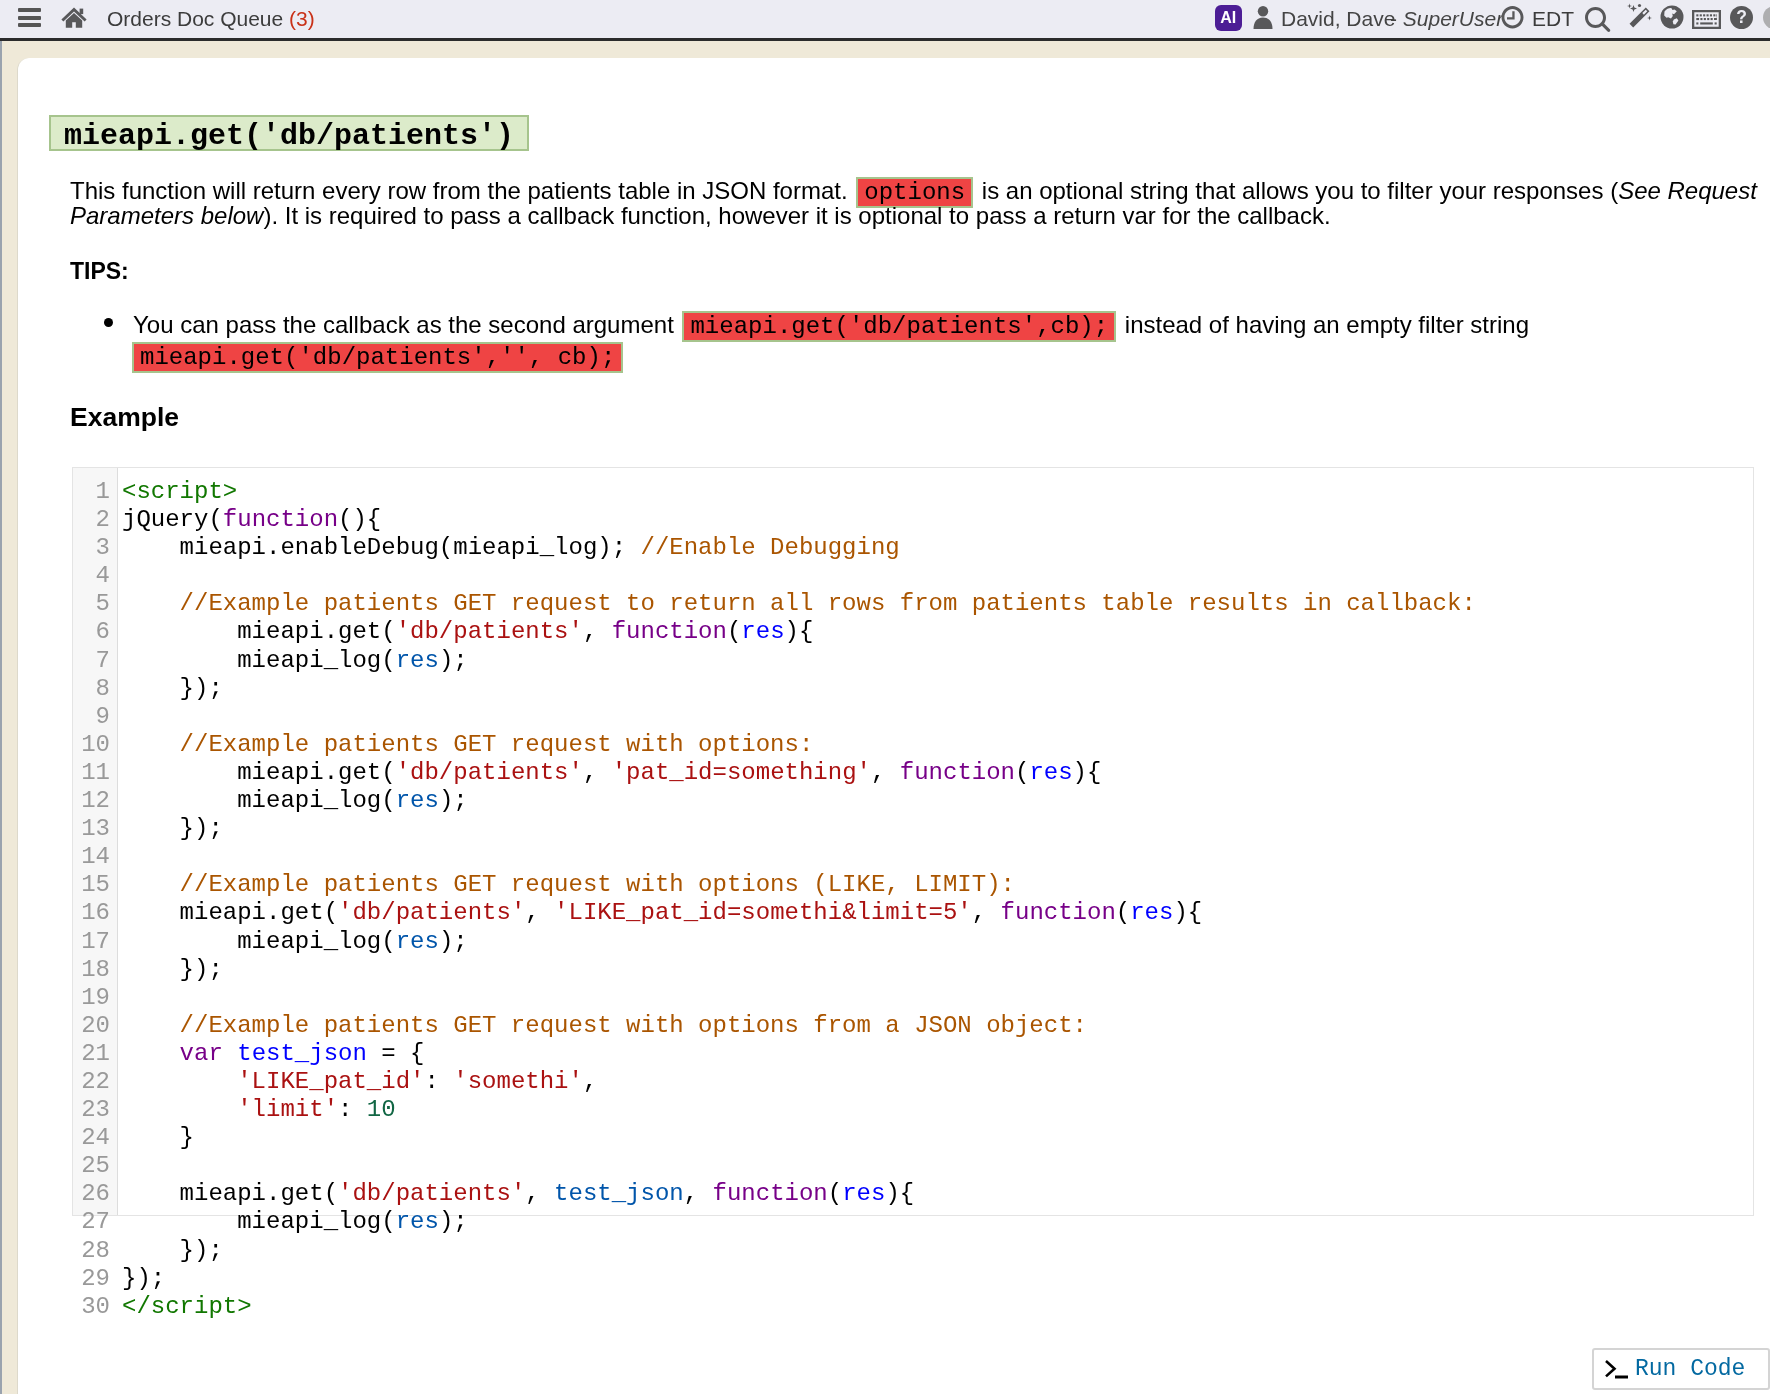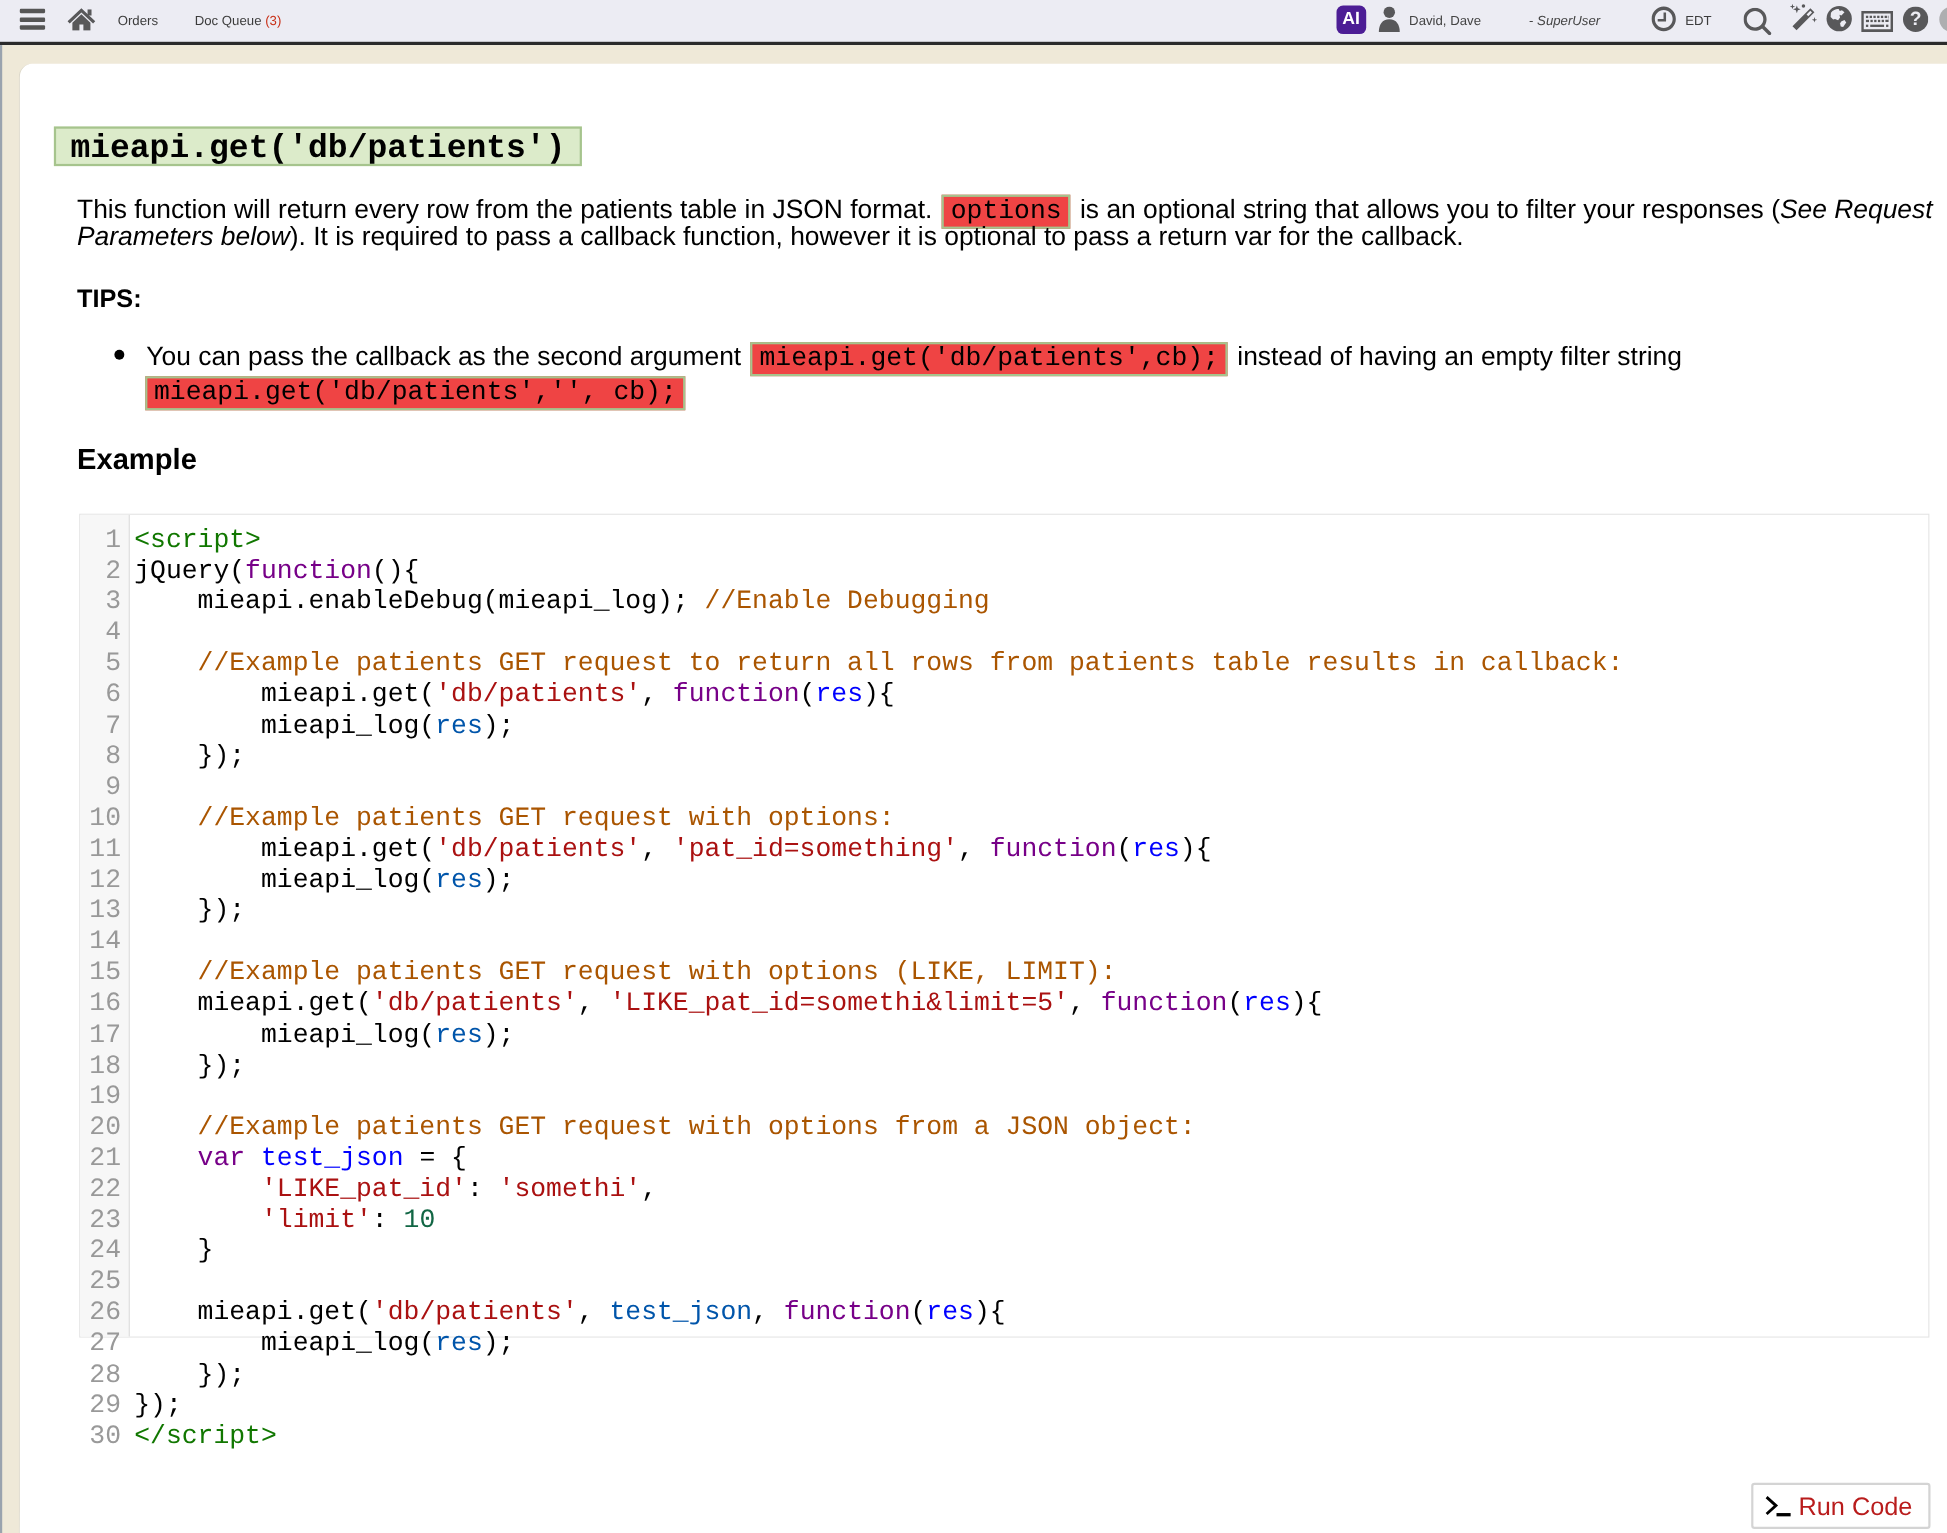--- a/index.html
+++ b/index.html
@@ -2,21 +2,21 @@
 <html><head>
 <meta charset="utf-8">
 <style>
 * { margin:0; padding:0; box-sizing:border-box; }
 html,body { width:1770px; height:1394px; background:#fff; font-family:"Liberation Sans",sans-serif; overflow:hidden; }
 #stage { position:relative; width:1770px; height:1394px; }
 
 
 #topbar { position:absolute; left:0; top:0; width:1770px; height:41px;
   background:#ececf3; border-bottom:3px solid #2b2b2b; }
-.tb-item { position:absolute; color:#3c3c3c; font-size:12px; line-height:38px; white-space:nowrap; }
+.tb-item { position:absolute; color:#3c3c3c; font-size:21px; line-height:38px; white-space:nowrap; }
 #hamburger { position:absolute; left:18px; top:8px; width:23px; height:19px; }
 #hamburger div { height:4px; background:#555; margin-bottom:3.5px; border-radius:1px; }
 .icon { position:absolute; fill:#58585a; }
 
 
 #pagebg { position:absolute; left:0; top:41px; width:1770px; height:1353px; background:#efe9d8; }
 #leftedge { position:absolute; left:0; top:41px; width:1.5px; height:1353px; background:#9aa3ae; }
 #panel { position:absolute; left:17px; top:58px; width:1753px; height:1336px;
   background:#fff; border-top-left-radius:12px; border-left:1px solid #ddd9cb; }
 
@@ -44,23 +44,23 @@
   color:#000; padding:10px 0 0 4px; white-space:pre; }
 .k { color:#708; } 
 .s { color:#a11; } 
 .c { color:#a50; } 
 .t { color:#170; } 
 .d { color:#00f; } 
 .v { color:#05a; } 
 .n { color:#164; } 
 
 
-#runcode { position:absolute; left:1592px; top:1348px; width:163px; height:42px;
+#runcode { position:absolute; left:1592px; top:1348px; width:178px; height:42px;
   border:2px solid #d4d4d4; border-radius:3px; background:#fff;
-  font-size:23px; color:#b91c1c; line-height:38px; }
+  font-size:23px; color:#0369a1; line-height:38px;font-family:Liberation Mono, monospace; }
 </style>
 </head>
 <body>
 <div id="stage">
 
   <div id="topbar">
     <div id="hamburger">
         <div></div>
         <div></div>
         <div></div>

